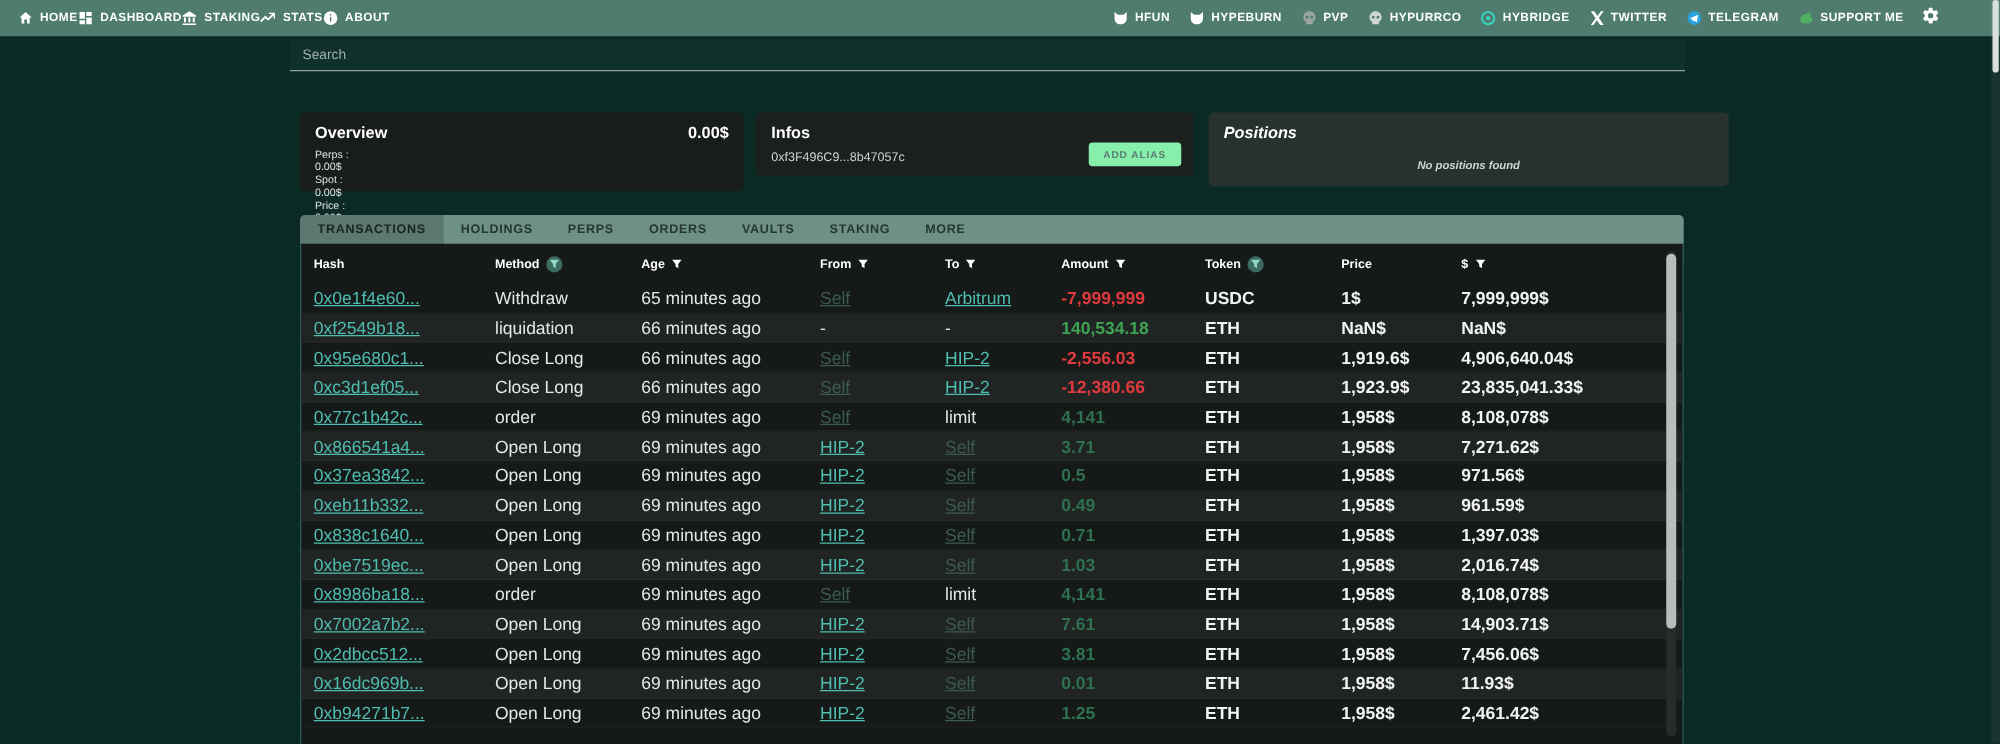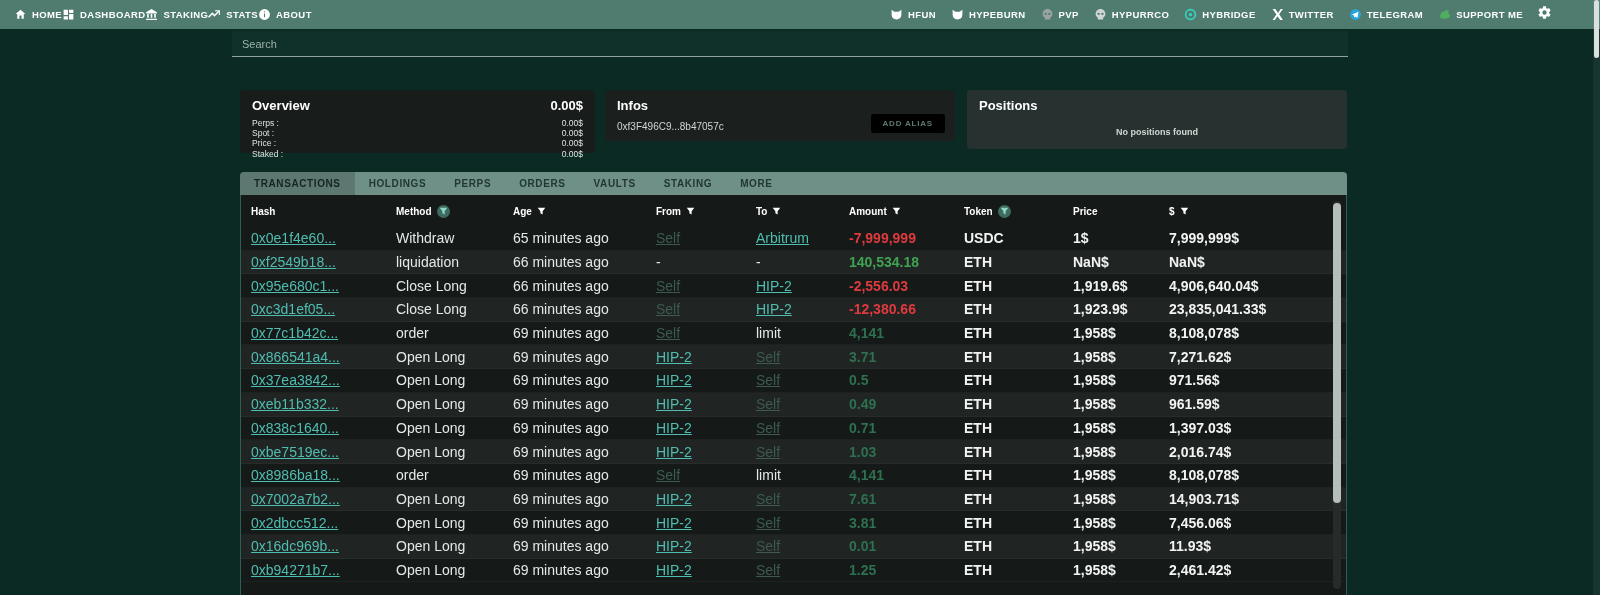--- a/index.html
+++ b/index.html
@@ -42,29 +42,29 @@
   .address-text{ font-family:"DejaVu Sans Mono",monospace; font-size:9px; font-weight:700;
     color:#dfe4e2; letter-spacing:.3px; }
   .address-text .lbl{ margin-right:6px; }
   .copy-button{ position:absolute; right:7px; top:2px; width:17px; height:17px;
     display:flex; align-items:center; justify-content:center; cursor:pointer; color:#fff; }
   .copy-button svg{ width:13px; height:13px; }
   
   .card{ position:absolute; border-radius:4px; padding:8px 12px; }
   .card-overview{ left:8px; top:61px; width:355px; height:63px; background:#181d1b; }
   .card-infos{ left:373px; top:61px; width:350px; height:51px; background:#1b201f; }
-  .card-positions{ left:735px; top:61px; width:380px; height:59px; background:#273230; }
+  .card-positions{ left:735px; top:61px; width:416px; height:59px; background:#273230;font-style:italic; }
   .card-head{ display:flex; justify-content:space-between; align-items:baseline; }
   .card-title{ font-size:13px; font-weight:700; color:#fff; }
   .card-total{ font-size:13px; font-weight:700; color:#fff; }
   .ov-rows{ margin-top:5px; }
   .ov-row{ display:flex; justify-content:space-between; font-size:8.5px; color:#dfe4e2;
-    line-height:10.2px; }
+    line-height:10.2px;flex-direction:column; }
   .infos-address{ margin-top:8px; font-size:10px; color:#cfd6d3; }
-  .add-alias-btn{ position:absolute; right:10px; bottom:8px; background:#000000;
+  .add-alias-btn{ position:absolute; right:10px; bottom:8px; background:#86efac;
     color:#5d7a72; font-size:8px; font-weight:700; letter-spacing:.8px;
     padding:5px 12px; border-radius:3px; border:none; cursor:pointer;
     font-family:"Liberation Sans",sans-serif; }
   .positions-empty{ text-align:center; margin-top:14px; font-size:9px; font-weight:700; color:#cfd6d3; }
   
   .tabbar{ position:absolute; left:8px; top:143px; width:1107px; height:39px;
     background:#6e9086; border-radius:4px 4px 0 0; display:flex; overflow:hidden; }
   .tab{ padding:0 14px; font-size:10px; font-weight:700; letter-spacing:.6px;
     color:#223730; line-height:23px; cursor:pointer; white-space:nowrap; }
   .tab.active{ background:rgba(0,0,0,0.16); color:#16251f; }

